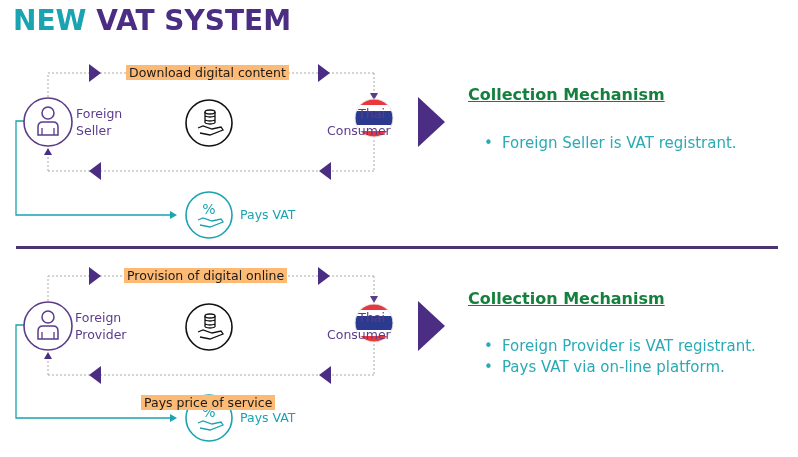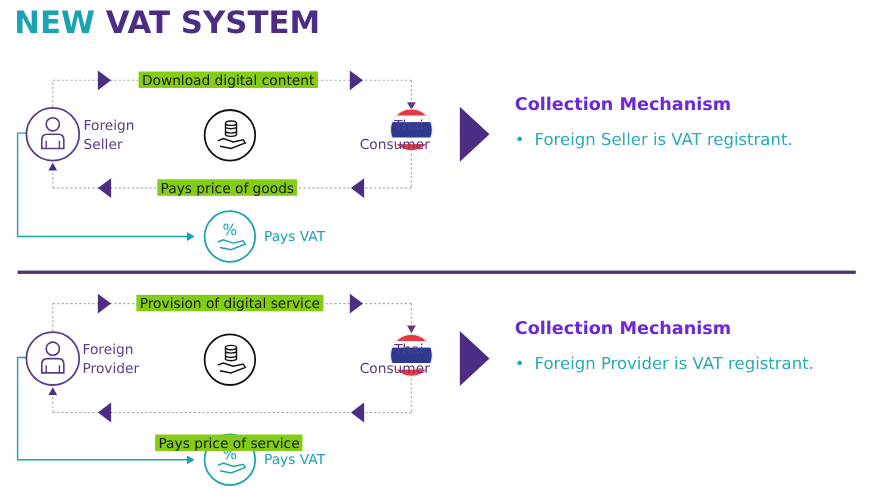--- a/index.html
+++ b/index.html
@@ -2,26 +2,26 @@
 <html><head>
 <meta charset="utf-8">
 <style>
   html,body{margin:0;padding:0;background:#ffffff;}
   body{width:798px;height:457px;position:relative;overflow:hidden;font-family:"DejaVu Sans","Liberation Sans",sans-serif;}
   .title{position:absolute;left:13px;top:4px;font-size:28px;font-weight:bold;letter-spacing:0px;font-family:"DejaVu Sans",sans-serif;}
   .title .t1{color:#1aa3b0;}
   .title .t2{color:#4b2e83;}
   .panel{position:absolute;left:0;width:798px;height:205px;}
   .panel svg{position:absolute;left:0;top:0;}
-  .lbl{position:absolute;font-size:12.5px;color:#1a1a1a;font-family:"DejaVu Sans",sans-serif;white-space:nowrap;background:#84cc16;padding:0 3px;}
+  .lbl{position:absolute;font-size:12.5px;color:#1a1a1a;font-family:"DejaVu Sans",sans-serif;white-space:nowrap;background:#fdba74;padding:0 3px;}
   .actor{position:absolute;font-size:12.5px;color:#5a3c8a;font-family:"DejaVu Sans",sans-serif;line-height:17px;white-space:nowrap;}
   .actor.right{text-align:right;margin-left:37px;}
   .payvat{position:absolute;font-size:12.5px;color:#1aa3b0;font-family:"DejaVu Sans",sans-serif;white-space:nowrap;}
-  .mech-title{position:absolute;left:468px;font-size:16px;font-weight:bold;color:#6d28d9;font-family:"DejaVu Sans",sans-serif;white-space:nowrap;}
-  .mech-list{position:absolute;left:468px;margin:0;padding:0;list-style:none;}
+  .mech-title{position:absolute;left:468px;font-size:16px;font-weight:bold;color:#15803d;font-family:"DejaVu Sans",sans-serif;white-space:nowrap;text-decoration:underline;}
+  .mech-list{position:absolute;left:468px;margin:16px;padding:0;list-style:none;}
   .mech-list li{font-size:15px;color:#2aaab5;font-family:"DejaVu Sans",sans-serif;line-height:21px;white-space:nowrap;}
   .mech-list li::before{content:"•";display:inline-block;width:18px;color:#2aaab5;}
   .divider{position:absolute;left:16px;top:246px;width:762px;height:3px;background:#4b3470;}
 </style>
 </head>
 <body>
 
 <div class="title">
   <span class="t1">NEW</span>
   <span class="t2">VAT SYSTEM</span>
@@ -77,21 +77,20 @@
 
     <g>
       <circle cx="209" cy="160" r="23" fill="#fff" stroke="#1aa3b0" stroke-width="1.6"></circle>
       <text x="209" y="159" font-size="14" fill="#1aa3b0" text-anchor="middle" font-family="DejaVu Sans, sans-serif">%</text>
       <path d="M198,165 L203,163 L212,166 L221,164 L223,167 L210,172 L200,170" fill="none" stroke="#1aa3b0" stroke-width="1.3"></path>
     </g>
 
     <polygon points="418,42 418,92 445,67" fill="#4b2e83"></polygon>
   </svg>
   <span class="lbl" style="left:126px;top:10px;">Download digital content</span>
-  <span class="lbl" style="left:143px;top:108px;">Pays price of goods</span>
   <div class="actor" style="left:76px;top:50px;">
     <div>Foreign</div>
     <div>Seller</div>
   </div>
   <div class="actor right" style="left:290px;top:50px;width:58px;">
     <div>Thai</div>
     <div>Consumer</div>
   </div>
   <span class="payvat" style="left:240px;top:152px;">Pays VAT</span>
   <div class="mech-title" style="top:30px;">Collection Mechanism</div>
@@ -143,28 +142,29 @@
       </g>
       <circle cx="374" cy="64" r="19" fill="none" stroke="#e6e6e6" stroke-width="1"></circle>
     </g>
     <g>
       <circle cx="209" cy="159" r="23" fill="#fff" stroke="#1aa3b0" stroke-width="1.6"></circle>
       <text x="209" y="158" font-size="14" fill="#1aa3b0" text-anchor="middle" font-family="DejaVu Sans, sans-serif">%</text>
       <path d="M198,164 L203,162 L212,165 L221,163 L223,166 L210,171 L200,169" fill="none" stroke="#1aa3b0" stroke-width="1.3"></path>
     </g>
     <polygon points="418,42 418,92 445,67" fill="#4b2e83"></polygon>
   </svg>
-  <span class="lbl" style="left:124px;top:9px;">Provision of digital service</span>
+  <span class="lbl" style="left:124px;top:9px;">Provision of digital online</span>
   <span class="lbl" style="left:141px;top:108px;margin-top:28px;">Pays price of service</span>
   <div class="actor" style="left:75px;top:50px;">
     <div>Foreign</div>
     <div>Provider</div>
   </div>
   <div class="actor right" style="left:290px;top:50px;width:58px;">
     <div>Thai</div>
     <div>Consumer</div>
   </div>
   <span class="payvat" style="left:240px;top:151px;">Pays VAT</span>
   <div class="mech-title" style="top:30px;">Collection Mechanism</div>
   <ul class="mech-list" style="top:61px;">
     <li>Foreign Provider is VAT registrant.</li>
+    <li>Pays VAT via on-line platform.</li>
   </ul>
 </div>
 
 </body></html>

